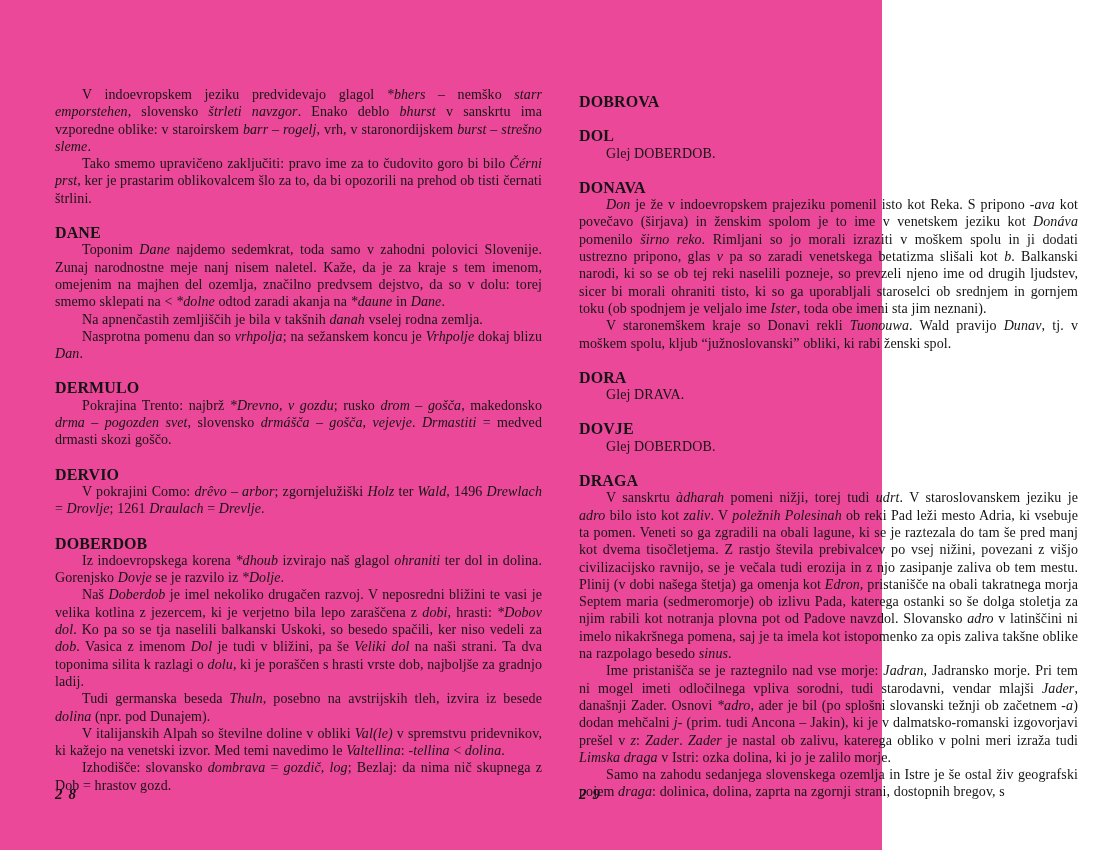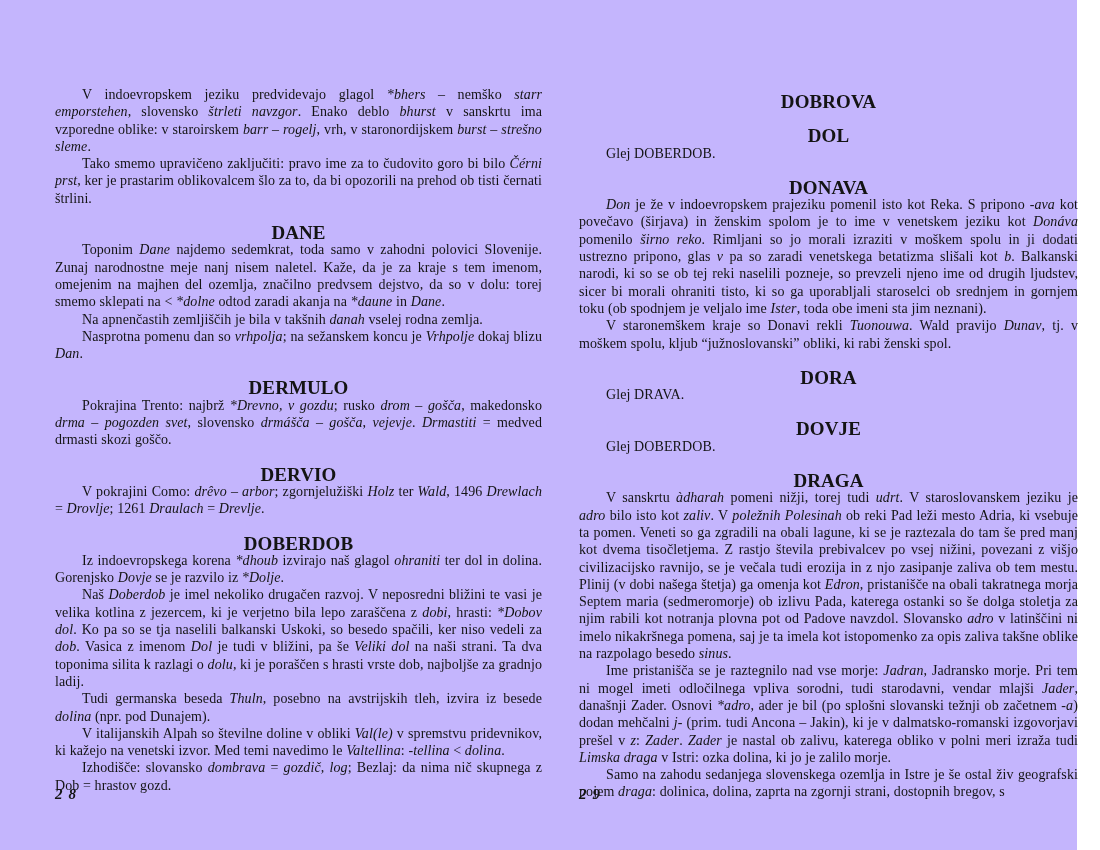--- a/index.html
+++ b/index.html
@@ -9,38 +9,38 @@
   }
   body {
     width: 1100px;
     height: 850px;
     overflow: hidden;
     font-family: "Liberation Serif", serif;
     color: #141414;
   }
   .spread {
     position: relative;
-    width: 1077px;
+    width: 882px;
     height: 850px;
-    background: #c4b5fd;
+    background: #ec4899;
   }
   .page-body {
     position: absolute;
     text-align: justify;
     font-size: 14px;
     line-height: 17.3px;
     letter-spacing: 0.1px;
   }
   #page-left  { left: 55px;  top: 86px;  width: 487px; }
   #page-right { left: 579px; top: 93px;  width: 499px; }
   .entry-heading {
     font-weight: bold;
-    font-size: 19px;
+    font-size: 16px;
     margin: 17px 0 0 0;
-    text-align: center;
+    text-align: left;
   }
   .page-body > .entry-heading:first-child { margin-top: 0; }
   .para {
     margin: 0;
     text-indent: 27px;
   }
   .it { font-style: italic; }
   .page-number {
     position: absolute;
     top: 786px;

